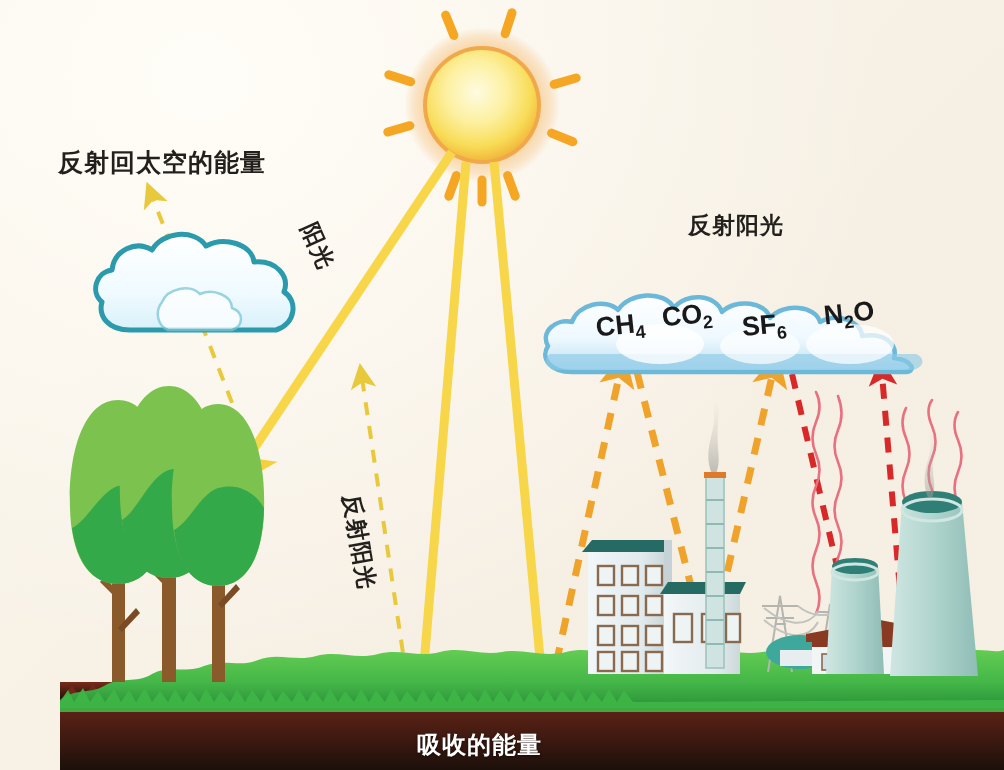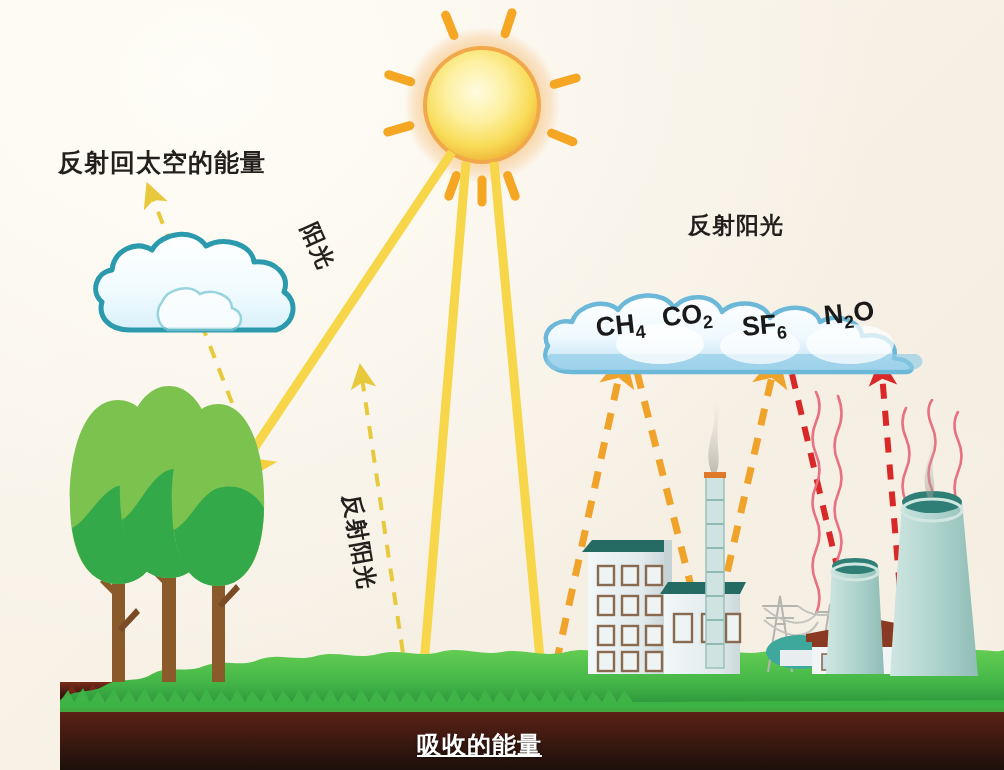--- a/index.html
+++ b/index.html
@@ -61,21 +61,20 @@
     font-size: 23px;
     transform: rotate(80deg);
     transform-origin: left top;
   }
   #label-absorbed {
     left: 417px;
     top: 729px;
     font-size: 24px;
     color: #ffffff;
     text-shadow: 0 1px 3px rgba(0,0,0,.55);
-    text-decoration: underline;
   }
   .gastxt {
     position: absolute;
     color: #191919;
     font-weight: bold;
     font-size: 27px;
     font-family: "Liberation Sans", "DejaVu Sans", sans-serif;
   }
   .gastxt sub {
     font-size: 18px;

